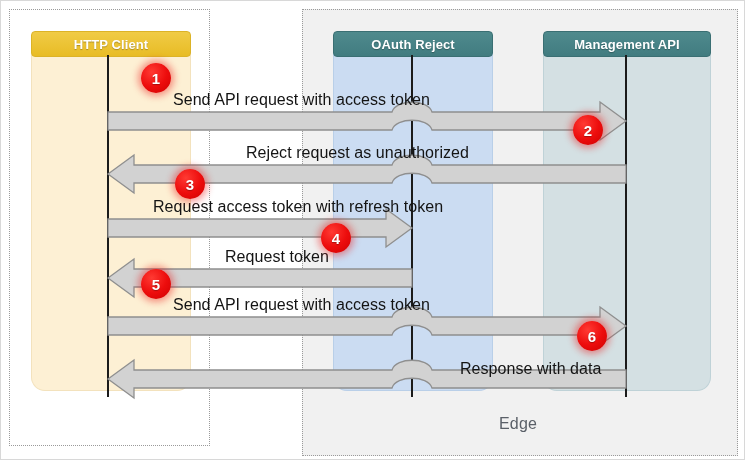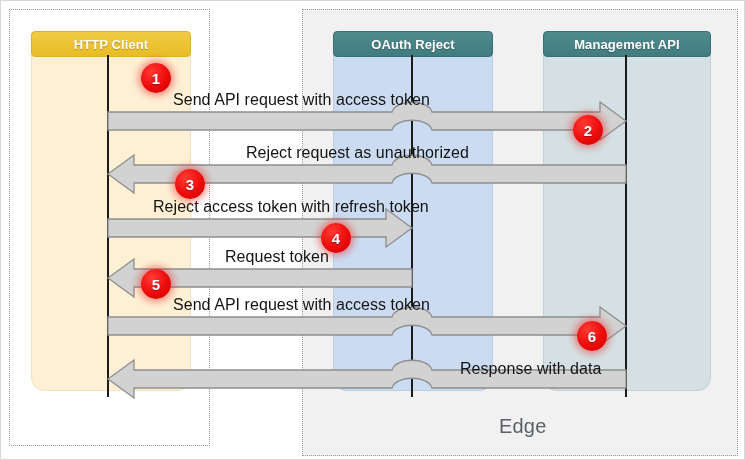--- a/index.html
+++ b/index.html
@@ -27,21 +27,21 @@
   #group-client{
     left:8px;top:8px;width:201px;height:437px;
     background:#ffffff;
   }
   #group-edge{
     left:301px;top:8px;width:436px;height:447px;
     background:#f1f1f1;
   }
   .group-label{
     position:absolute;
-    font-size:20px;
+    font-size:16px;
     color:#5a6068;
     letter-spacing:.2px;
   }
   #edge-label{left:498px;top:414px;}
 
   
   .participant{
     position:absolute;
     box-sizing:border-box;
   }
@@ -202,21 +202,21 @@
         <svg width="578" height="50" viewBox="77 -25 578 50">
           <path d="M 107 0 L 133 -19 L 133 -9 L 391 -9 C 395 -22, 427 -22, 431 -9 L 625 -9 L 625 9 L 431 9 C 427 -4, 395 -4, 391 9 L 133 9 L 133 19 Z" transform="translate(0,25)" fill="#d2d2d2" stroke="#8f8f8f" stroke-width="1.3" stroke-linejoin="miter"></path>
         </svg>
       </div>
     </div>
 
 <div class="msg-label" style="left: 172px; top: 90px;">Send API request with access token</div>
     <div class="badge" style="left: 140px; top: 62px;">1</div>
     <div class="msg-label" style="left: 213px; top: 143px; margin-left: 32px;">Reject request as unauthorized</div>
     <div class="badge" style="left: 572px; top: 114px;">2</div>
-    <div class="msg-label" style="left: 152px; top: 197px;">Reject access token with refresh token</div>
+    <div class="msg-label" style="left: 152px; top: 197px;">Request access token with refresh token</div>
     <div class="badge" style="left: 174px; top: 168px;">3</div>
     <div class="msg-label" style="left: 224px; top: 247px;">Request token</div>
     <div class="badge" style="left: 320px; top: 222px;">4</div>
     <div class="msg-label" style="left: 172px; top: 295px;">Send API request with access token</div>
     <div class="badge" style="left: 140px; top: 268px;">5</div>
     <div class="msg-label" style="left: 459px; top: 359px;">Response with data</div>
     <div class="badge" style="left: 576px; top: 320px;">6</div>
   </div>
 
 </body></html>

